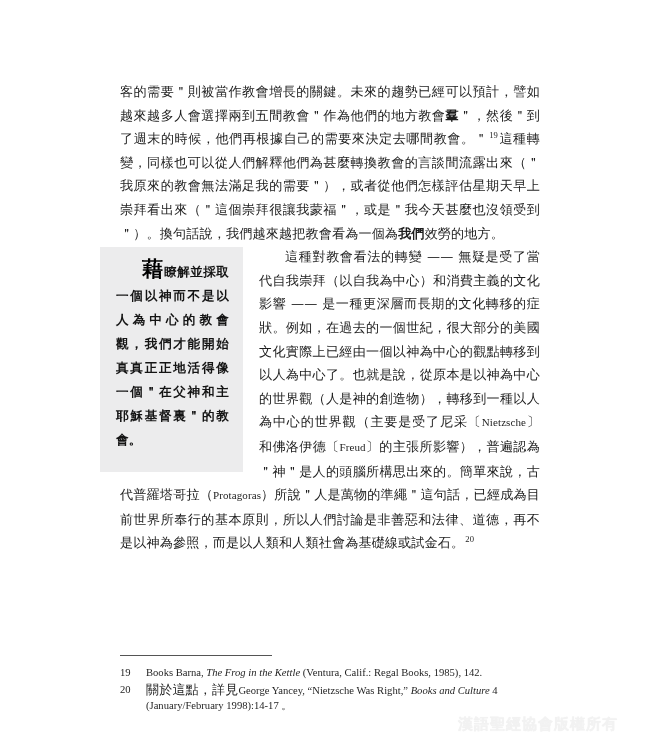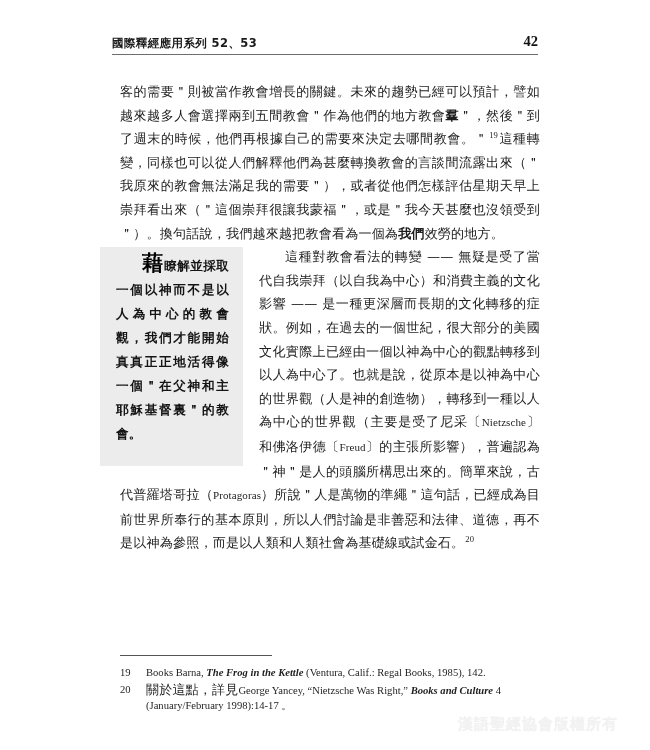--- a/index.html
+++ b/index.html
@@ -88,21 +88,21 @@
     font-family: "Liberation Serif", "DejaVu Serif", serif;
     font-size: 11px;
     letter-spacing: 0.1px;
   }
 
   
   .pullquote {
     float: left;
     width: 143px;
     margin: 2px 16px 8px -20px;
-    padding: 5px 14px 20px 16px;
+    padding: 11px 14px 20px 16px;
     box-sizing: border-box;
     background: #ececed;
     shape-margin: 6px;
   }
   .pullquote .pq-text {
     font-size: 12.6px;
     line-height: 24px;
     letter-spacing: 0.2px;
     color: #141414;
     font-weight: bold;
@@ -142,21 +142,21 @@
   }
   .fn-num {
     width: 26px;
     flex: 0 0 26px;
     font-family: "Liberation Serif", "DejaVu Serif", serif;
   }
   .fn-text {
     flex: 1 1 auto;
     text-align: left;
   }
-  .fn-text i { font-style: italic; font-weight: bold; }
+  .fn-text i { font-style: italic; }
   .fn-text .cjk {
     font-family: "DejaVu Sans", "Liberation Sans", sans-serif;
     font-size: 13px;
     letter-spacing: 0.2px;
   }
 
   
   .watermark {
     position: absolute;
     right: 32px;
@@ -168,24 +168,20 @@
     text-shadow: 0 0 1px #ededed;
     user-select: none;
     white-space: nowrap;
   }
 </style>
 </head>
 <body>
 
 <div class="page">
 
-  <div class="running-head">
-    <div class="rh-title">國際釋經應用系列 52、53</div>
-    <div class="rh-page">42</div>
-  </div>
 
   <div class="text-column">
 
     <p class="body-par"><span>客的需要＂則被當作教會增長的關鍵。未來的趨勢已經可以預計，譬如越來越多人會選擇兩到五間教會＂作為他們的地方教會</span><b class="em">羣</b><span>＂，然後＂到了週末的時候，他們再根據自己的需要來決定去哪間教會。＂</span><sup class="fn">19</sup><span>這種轉變，同樣也可以從人們解釋他們為甚麼轉換教會的言談間流露出來（＂我原來的教會無法滿足我的需要＂），或者從他們怎樣評估星期天早上崇拜看出來（＂這個崇拜很讓我蒙福＂，或是＂我今天甚麼也沒領受到＂）。換句話說，我們越來越把教會看為一個為</span><b class="em">我們</b><span>效勞的地方。</span></p>
 
     <p class="body-par indent"><span class="pullquote"><span class="pq-text"><span class="pq-dropcap">藉</span><span>瞭解並採取一個以神而不是以人為中心的教會觀，我們才能開始真真正正地活得像一個＂在父神和主耶穌基督裏＂的教會。</span></span></span><span>這種對教會看法的轉變 —— 無疑是受了當代自我崇拜（以自我為中心）和消費主義的文化影響 —— 是一種更深層而長期的文化轉移的症狀。例如，在過去的一個世紀，很大部分的美國文化實際上已經由一個以神為中心的觀點轉移到以人為中心了。也就是說，從原本是以神為中心的世界觀（人是神的創造物），轉移到一種以人為中心的世界觀（主要是受了尼采〔</span><span class="latin">Nietzsche</span><span>〕和佛洛伊德〔</span><span class="latin">Freud</span><span>〕的主張所影響），普遍認為＂神＂是人的頭腦所構思出來的。簡單來說，古代普羅塔哥拉（</span><span class="latin">Protagoras</span><span>）所說＂人是萬物的準繩＂這句話，已經成為目前世界所奉行的基本原則，所以人們討論是非善惡和法律、道德，再不是以神為參照，而是以人類和人類社會為基礎線或試金石。</span><sup class="fn">20</sup></p>
 
 
   </div>
 

